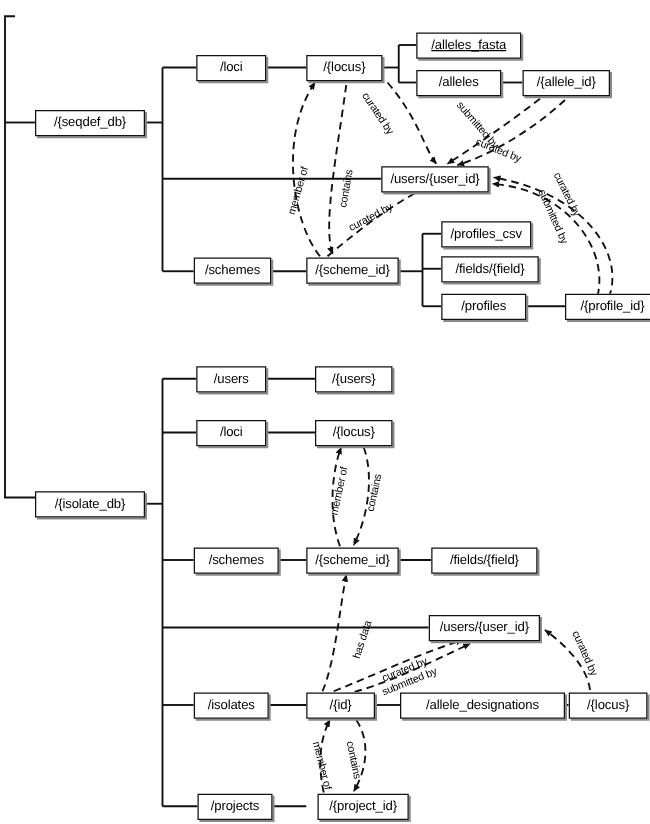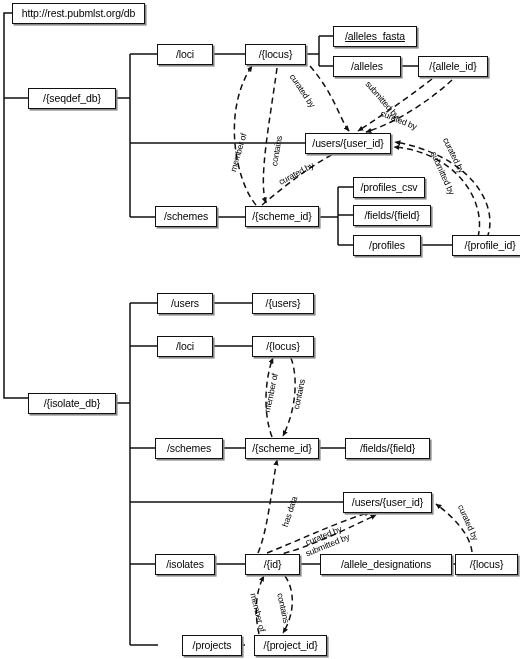--- a/index.html
+++ b/index.html
@@ -124,21 +124,20 @@
       <path d="M274,556 C308,548 340,532 376,515" marker-end="url(#ah)"></path>
 
       <path d="M472,552 C470,535 455,518 436,504" marker-end="url(#ah)"></path>
 
       <path d="M259,634 C254,612 256,590 264,576" marker-end="url(#ah)"></path>
 
       <path d="M285,576 C296,592 294,615 283,633" marker-end="url(#ah)"></path>
     </g>
   </svg>
 
-  <div class="node" style="left:12px;top:3px;width:133px;height:21px;">http://rest.pubmlst.org/db</div>
 
   <div id="nodes-layer">
       <div class="node" style="left: 28px; top: 88px; width: 88px; height: 21px;">/{seqdef_db}</div>
       <div class="node" style="left: 157px; top: 44px; width: 56px; height: 21px;">/loci</div>
       <div class="node" style="left: 245px; top: 44px; width: 61px; height: 21px;">/{locus}</div>
       <div class="node" style="left: 333px; top: 26px; width: 84px; height: 21px; text-decoration: underline;">/alleles_fasta</div>
       <div class="node" style="left: 333px; top: 56px; width: 68px; height: 21px;">/alleles</div>
       <div class="node" style="left: 418px; top: 56px; width: 70px; height: 21px;">/{allele_id}</div>
       <div class="node" style="left: 305px; top: 133px; width: 86px; height: 21px;">/users/{user_id}</div>
       <div class="node" style="left: 155px; top: 206px; width: 62px; height: 21px;">/schemes</div>
@@ -153,21 +152,21 @@
       <div class="node" style="left: 157px; top: 336px; width: 56px; height: 21px;">/loci</div>
       <div class="node" style="left: 252px; top: 336px; width: 62px; height: 21px;">/{locus}</div>
       <div class="node" style="left: 155px; top: 438px; width: 68px; height: 21px;">/schemes</div>
       <div class="node" style="left: 245px; top: 438px; width: 74px; height: 21px;">/{scheme_id}</div>
       <div class="node" style="left: 345px; top: 438px; width: 85px; height: 21px;">/fields/{field}</div>
       <div class="node" style="left: 343px; top: 492px; width: 89px; height: 21px;">/users/{user_id}</div>
       <div class="node" style="left: 155px; top: 554px; width: 60px; height: 21px;">/isolates</div>
       <div class="node" style="left: 245px; top: 554px; width: 55px; height: 21px;">/{id}</div>
       <div class="node" style="left: 320px; top: 554px; width: 132px; height: 21px;">/allele_designations</div>
       <div class="node" style="left: 455px; top: 554px; width: 63px; height: 21px;">/{locus}</div>
-      <div class="node" style="left: 158px; top: 635px; width: 60px; height: 21px; margin-left: 24px;">/projects</div>
+      <div class="node" style="left: 158px; top: 635px; width: 60px; height: 21px;">/projects</div>
       <div class="node" style="left: 254px; top: 635px; width: 73px; height: 21px;">/{project_id}</div>
     </div>
   <div id="labels-layer">
       <div class="edge-label" style="left: 228px; top: 170px; transform: rotate(-74deg);">member of</div>
       <div class="edge-label" style="left: 269px; top: 165px; transform: rotate(-80deg);">contains</div>
       <div class="edge-label" style="left: 296px; top: 72px; transform: rotate(56deg);">curated by</div>
       <div class="edge-label" style="left: 371px; top: 79px; transform: rotate(49deg);">submitted by</div>
       <div class="edge-label" style="left: 383px; top: 108px; transform: rotate(22deg);">curated by</div>
       <div class="edge-label" style="left: 450px; top: 136px; transform: rotate(64deg);">curated by</div>
       <div class="edge-label" style="left: 438px; top: 150px; transform: rotate(66deg);">submitted by</div>

